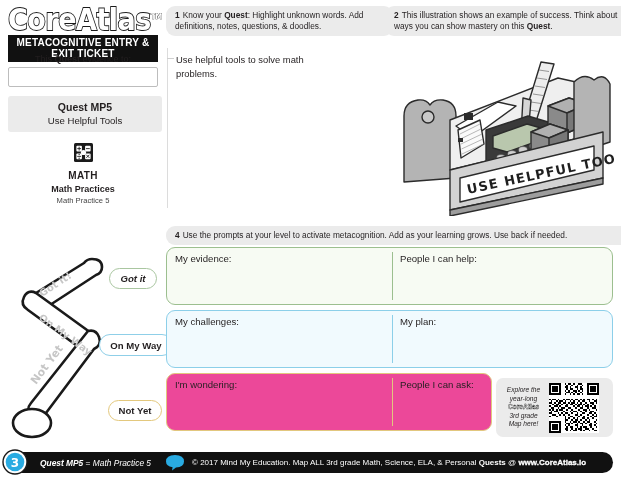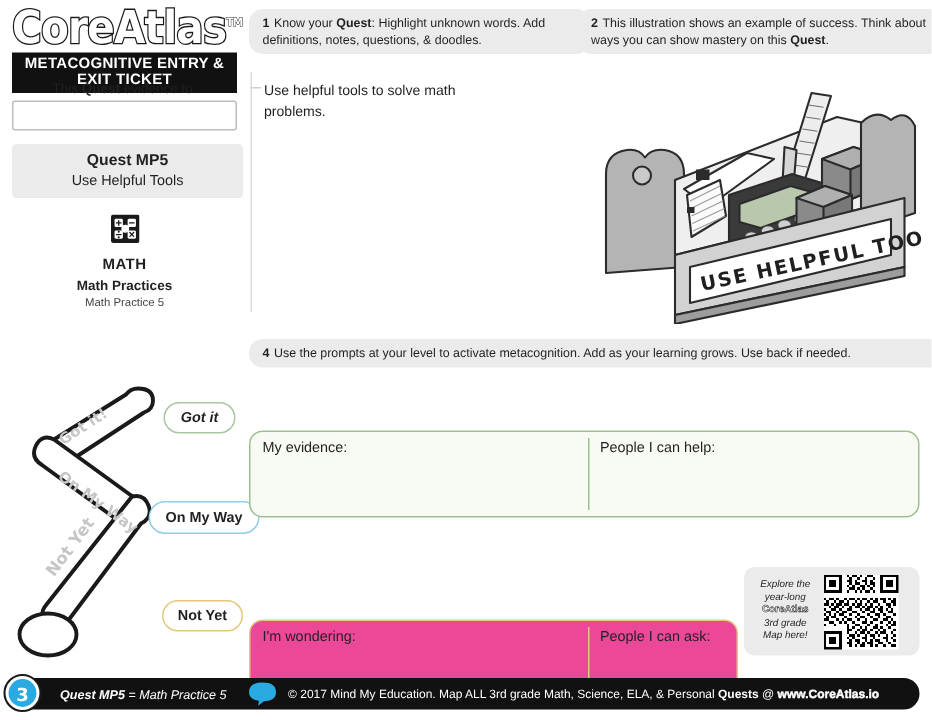--- a/index.html
+++ b/index.html
@@ -57,21 +57,21 @@
         font-size:9.6px;font-weight:bold;font-style:italic;
         display:flex;align-items:center;justify-content:center;}
   .pill-got{left:109px;top:268px;width:46px;height:19px;border:1.3px solid #a9c6a0;}
   .pill-omw{left:99px;top:334px;width:72px;height:20px;border:1.3px solid #8fcfe8;font-style:normal;}
   .pill-not{left:108px;top:400px;width:52px;height:19px;border:1.3px solid #e3c87d;font-style:normal;}
 
   
   .p4{position:absolute;left:166px;top:226px;width:447px;}
   .boxrow{position:absolute;left:166px;display:flex;}
   .fbox{box-sizing:border-box;border:1.3px solid #000;border-radius:9px;
-        position:relative;margin-top:40px;}
+        position:relative;}
   .fbox .lbl{position:absolute;left:8px;top:5px;font-size:9.6px;color:#231f20;
              white-space:nowrap;}
   .divider{position:absolute;top:4px;bottom:4px;width:1.3px;}
 
   .row-green{top:247px;}
   .row-blue{top:310px;}
   .row-yellow{top:373px;}
   .g-border{border-color:#9cbf8f;background:#f7fbf3;}
   .b-border{border-color:#8ccfe9;background:#f1fafe;}
   .y-border{border-color:#e2c77e;background:#ec4899;}
@@ -261,20 +261,27 @@
   </div>
 
   <div class="boxrow row-green">
     <div class="fbox g-border" style="width:447px;height:58px;">
       <div class="lbl">My evidence:</div>
       <div class="divider g-div" style="left:225px;"></div>
       <div class="lbl" style="left:233px;">People I can help:</div>
     </div>
   </div>
 
+  <div class="boxrow row-blue">
+    <div class="fbox b-border" style="width:447px;height:58px;">
+      <div class="lbl">My challenges:</div>
+      <div class="divider b-div" style="left:225px;"></div>
+      <div class="lbl" style="left:233px;">My plan:</div>
+    </div>
+  </div>
 
   <div class="boxrow row-yellow">
     <div class="fbox y-border" style="width:326px;height:58px;">
       <div class="lbl">I'm wondering:</div>
       <div class="divider y-div" style="left:225px;"></div>
       <div class="lbl" style="left:233px;">People I can ask:</div>
     </div>
   </div>
 
   <div class="qrblock">

